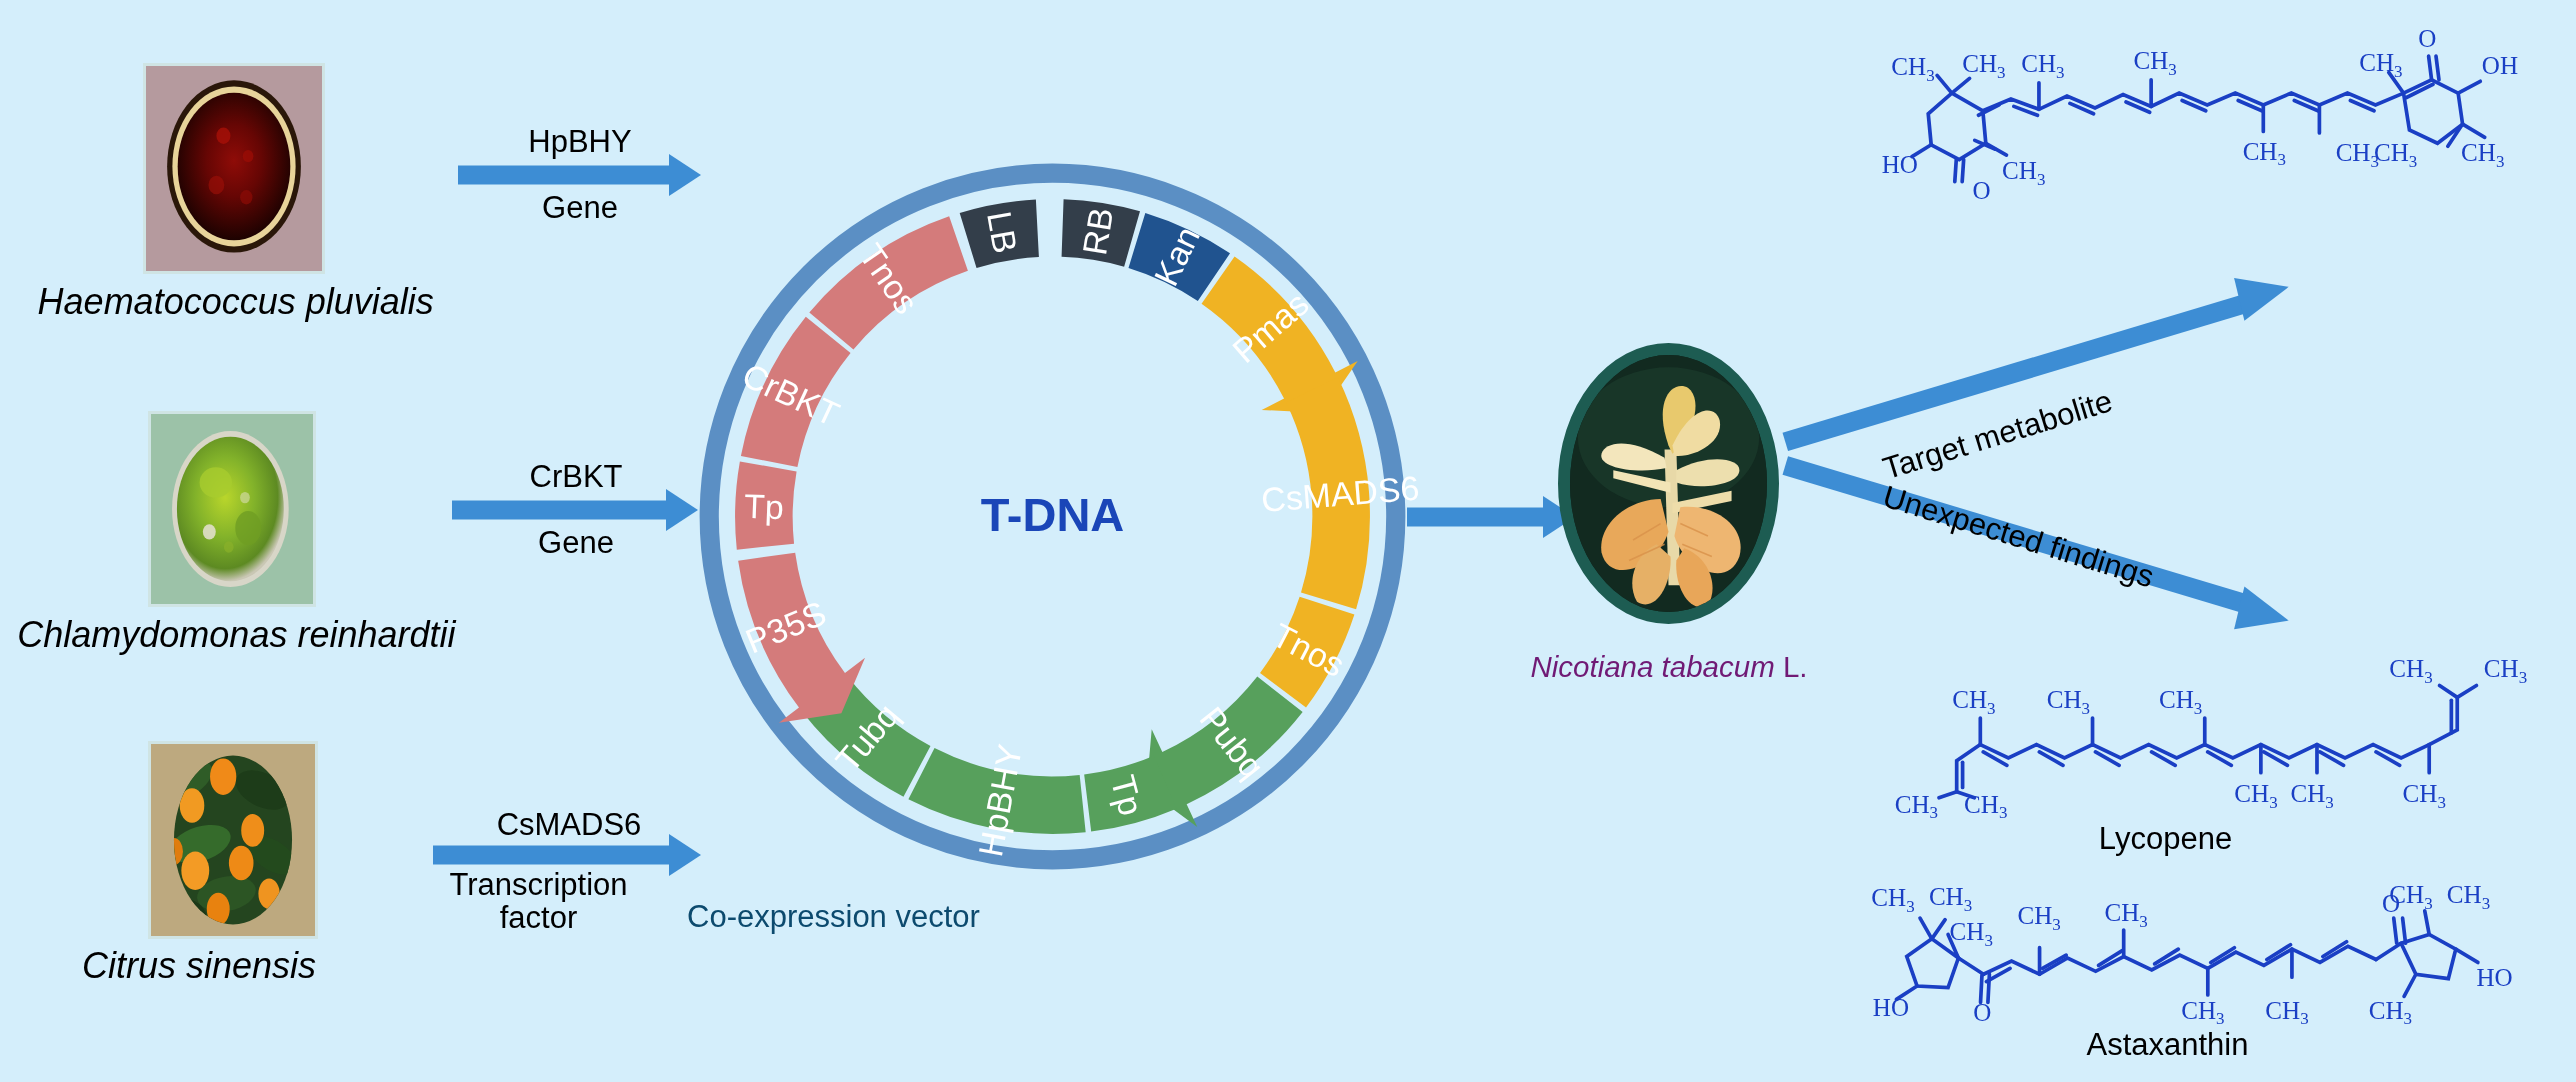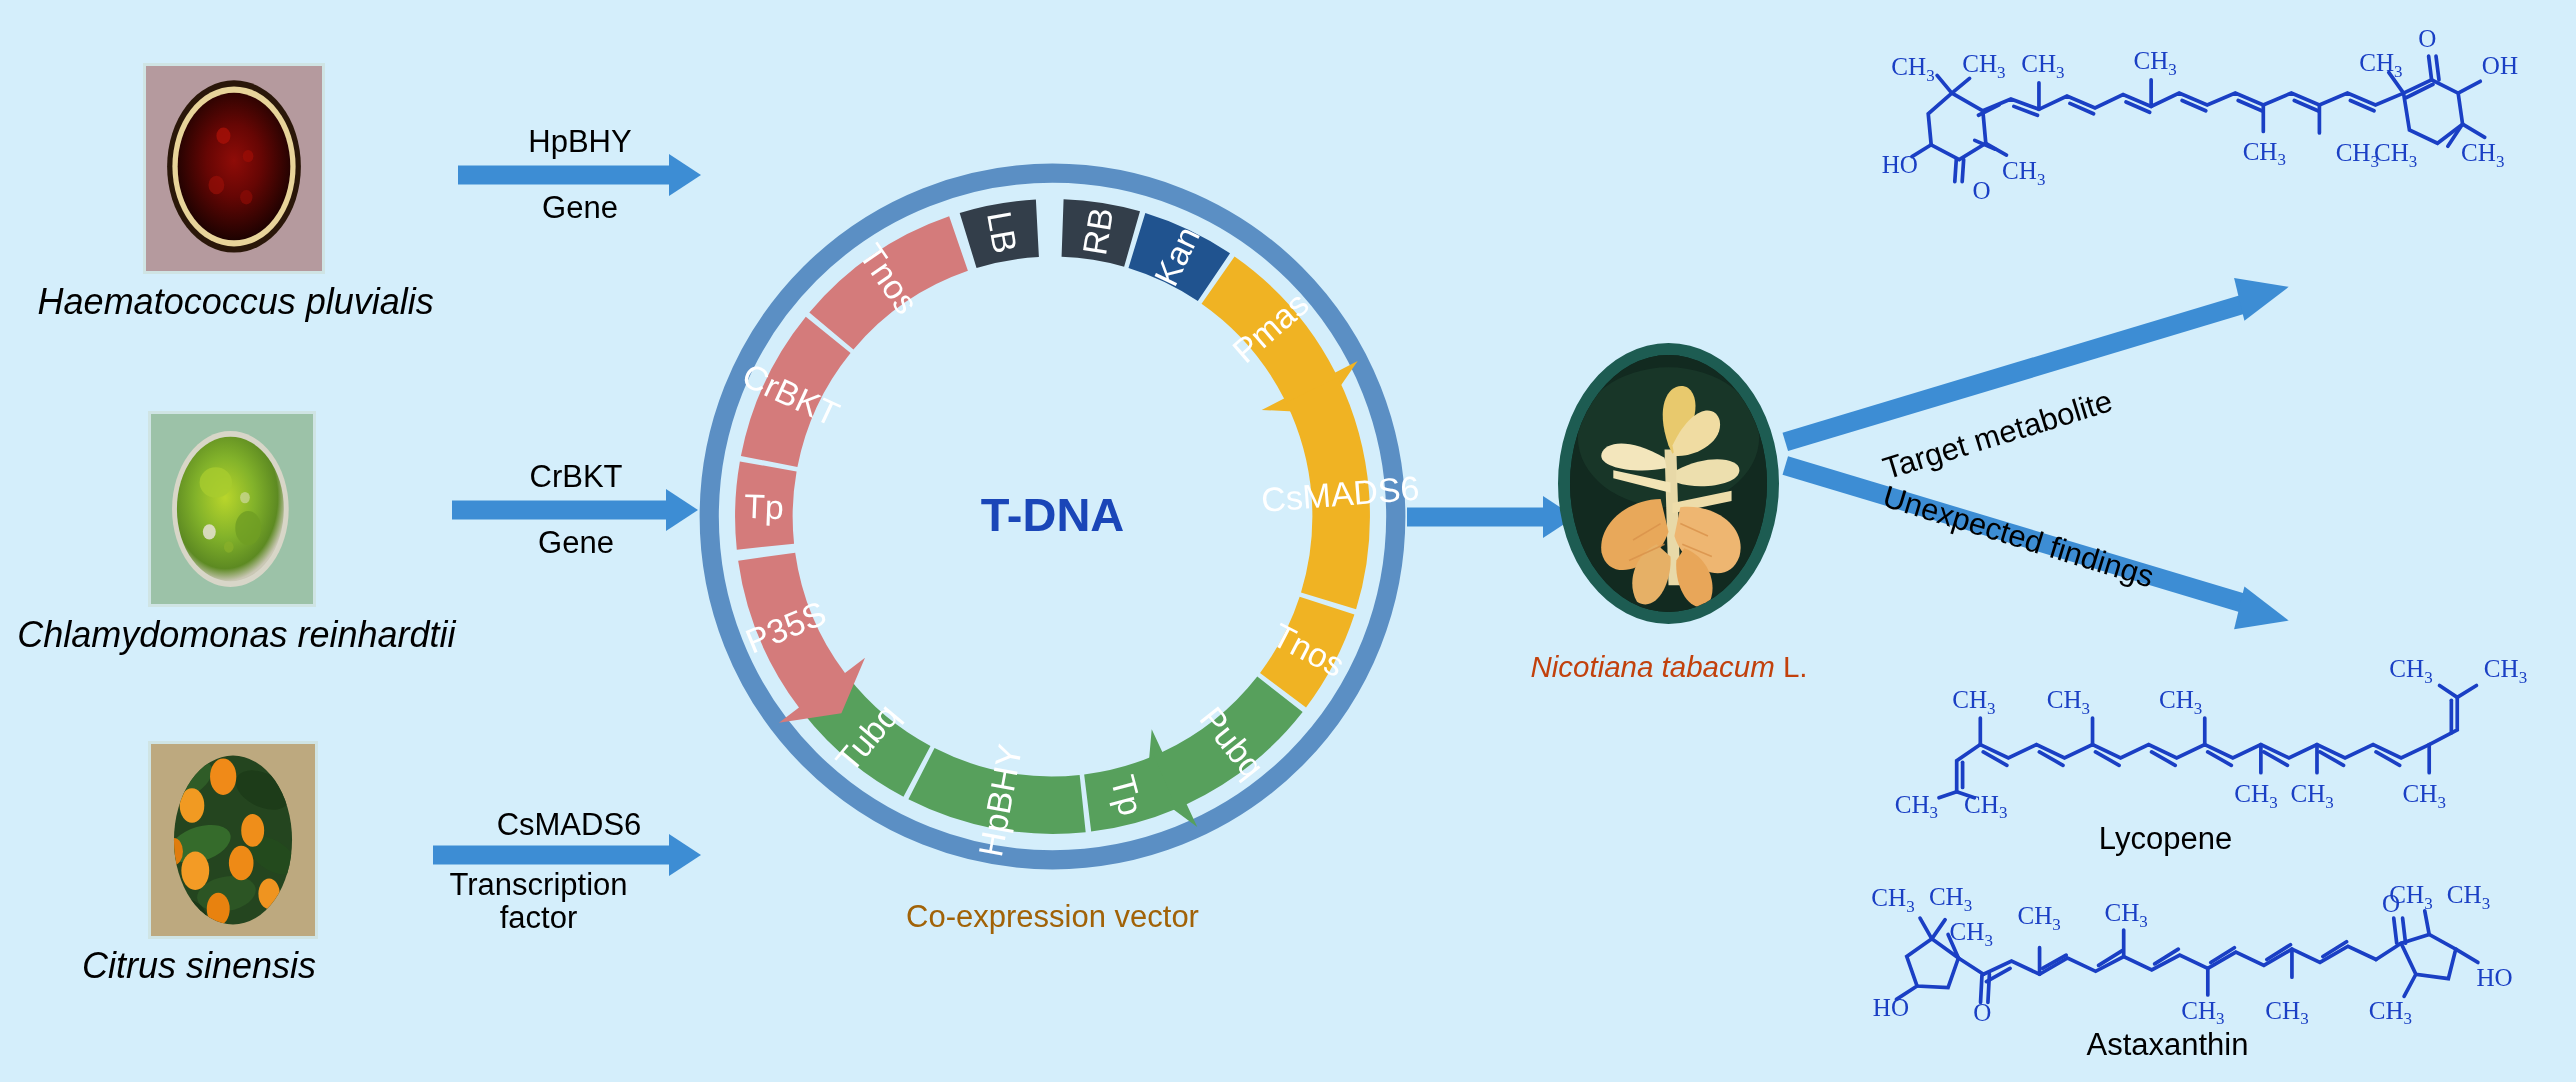--- a/index.html
+++ b/index.html
@@ -53,36 +53,36 @@
   .plasmid{position:absolute;}
   .plasmid svg{display:block;}
   .seg-label{
     fill:#ffffff;
     font-family:"Liberation Sans", sans-serif;
     font-size:46px;
     text-anchor:middle;
     dominant-baseline:central;
   }
   .vector-caption{
-    position:absolute;width:100%;text-align:center;
-    font-size:31px;color:#a16207;
+    position:absolute;width:100%;
+    font-size:31px;color:#0c4a6e;
   }
 
   
   .plant-wrap{position:absolute;}
   .plant-oval{
     width:100%;height:100%;border-radius:50%;
     box-sizing:border-box;
     border:12.6px solid #1d5c52;
     overflow:hidden;position:relative;
     background:#10241c;
   }
   .plant-caption{
     position:absolute;width:340px;text-align:center;
-    font-size:29.5px;color:#c2410c;white-space:nowrap;
+    font-size:29.5px;color:#701a75;white-space:nowrap;
   }
   .plant-caption i{font-style:italic;}
 
   
   .splitlabel{
     position:absolute;font-size:31px;color:#000;white-space:nowrap;
     transform-origin:left center;
   }
 
   

